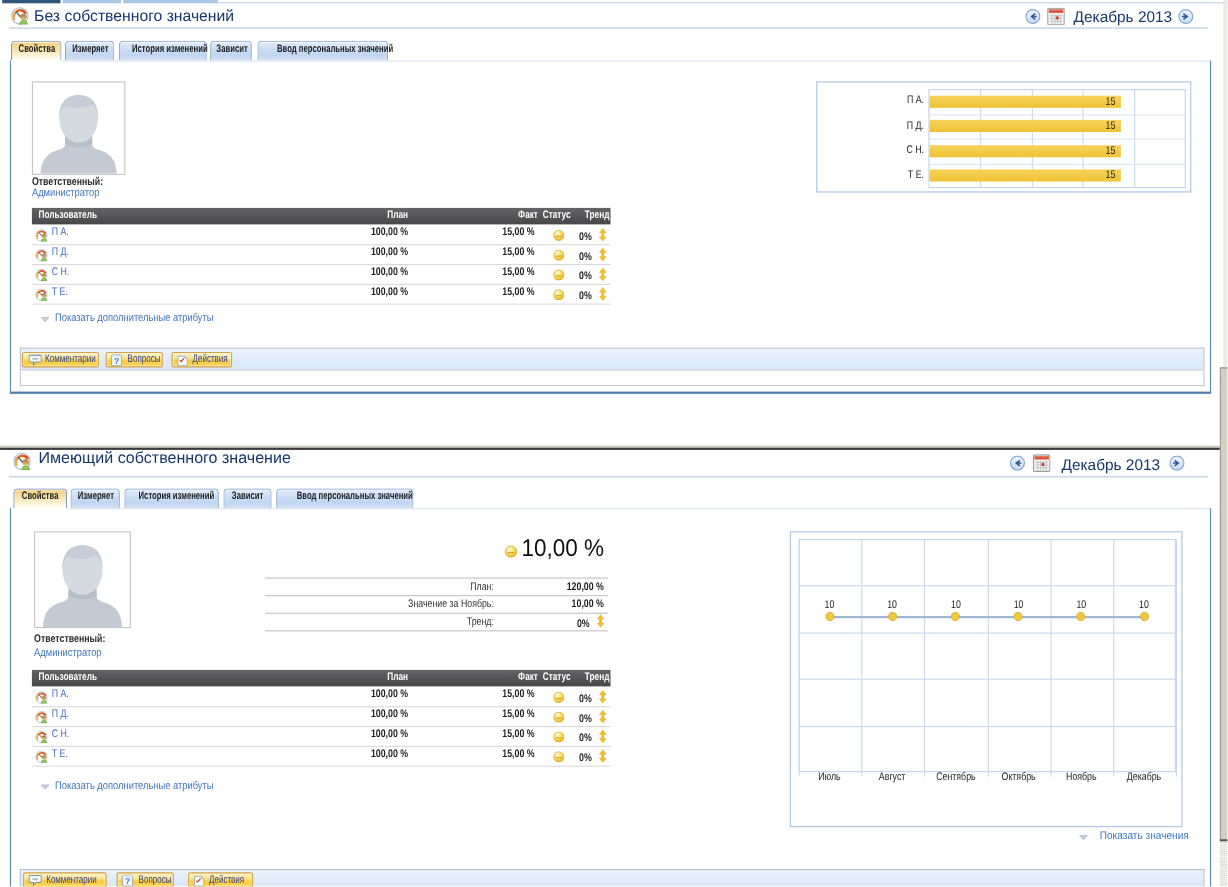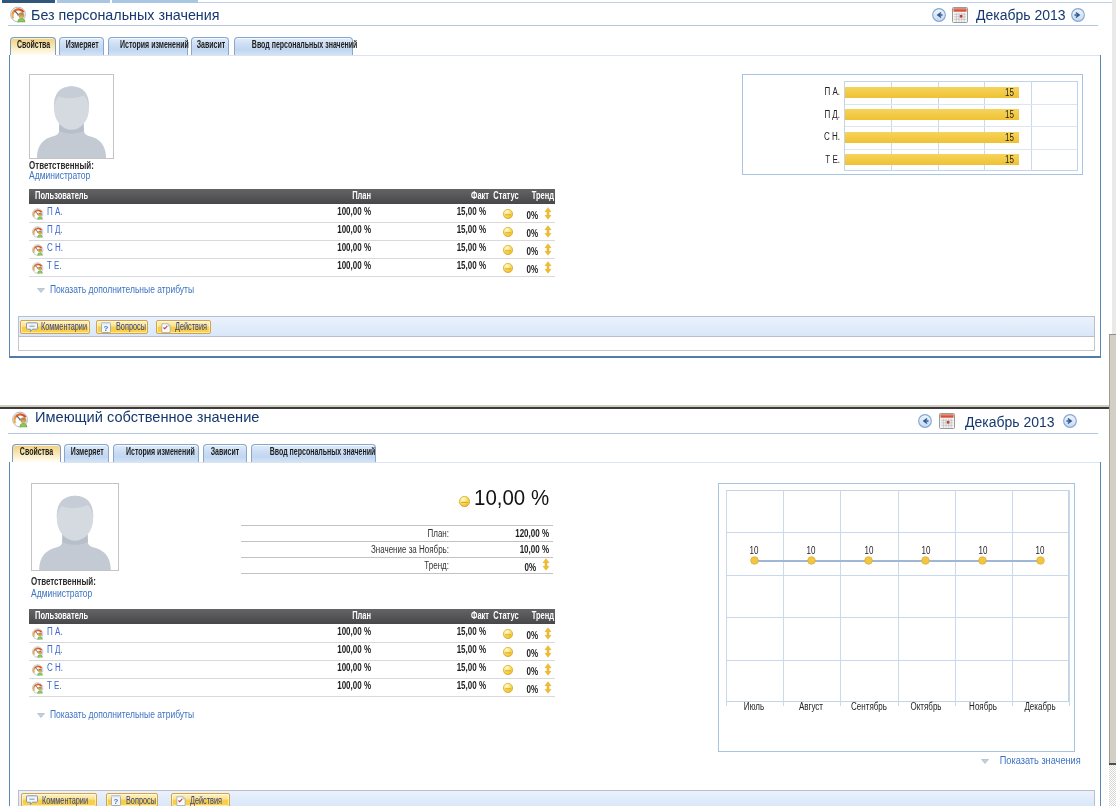--- a/index.html
+++ b/index.html
@@ -31,21 +31,21 @@
 <circle cx="8" cy="8.5" r="7.4" fill="#fdfeff" stroke="#a9b9cf" stroke-width="1"></circle>
 <path d="M3.2 12.4 A5.9 5.9 0 1 1 13.5 6.3" stroke="url(#gg1)" stroke-width="2.3" fill="none"></path>
 <line x1="8.2" y1="8.7" x2="4.6" y2="4.7" stroke="#5a5a5a" stroke-width="1.2"></line>
 <circle cx="8.2" cy="8.7" r="0.9" fill="#6a6a6a"></circle>
 <circle cx="11.4" cy="9.2" r="2.9" fill="#c99a5e"></circle>
 <path d="M8.9 8.4 a2.9 2.9 0 0 1 5 0 z" fill="#b0804a"></path>
 <path d="M9.4 11.5 a2.2 1.8 0 0 1 4 0 z" fill="#f0d060"></path>
 <path d="M7.5 16.3 c0-2.7 1.7-4.2 3.9-4.2 c2.2 0 3.9 1.5 3.9 4.2 z" fill="#72b13d"></path>
 <path d="M8.4 15.6 c0.3-1.9 1.5-2.9 3-2.9 c1.5 0 2.7 1 3 2.9 z" fill="#90c663"></path>
 </svg>
-<div class="abs" style="left:31px;top:8.3px;font-size:14.3px;line-height:14.3px;color:#16386e;white-space:nowrap">Без персональных значения</div>
+<div class="abs" style="left:31px;top:8.3px;font-size:14.3px;line-height:14.3px;color:#16386e;white-space:nowrap">Без собственного значений</div>
 <svg class="abs" style="left:931.5px;top:8.0px" width="14" height="14" viewBox="0 0 15 15">
 <defs>
         <linearGradient id="nc1" x1="0" y1="0" x2="0" y2="1">
           <stop offset="0" stop-color="#f0f6fc"></stop>
           <stop offset="1" stop-color="#c6d9f0"></stop>
         </linearGradient>
       </defs>
 <circle cx="7.5" cy="7.5" r="6.8" fill="url(#nc1)" stroke="#86a7d3" stroke-width="1.2"></circle>
 <path d="M9.8 4.8 L6.2 7.5 L9.8 10.2 M6.5 7.5 L11.3 7.5" stroke="#2f5a97" stroke-width="1.5" fill="none"></path>
     </svg>
@@ -306,21 +306,21 @@
 <circle cx="8" cy="8.5" r="7.4" fill="#fdfeff" stroke="#a9b9cf" stroke-width="1"></circle>
 <path d="M3.2 12.4 A5.9 5.9 0 1 1 13.5 6.3" stroke="url(#gg6)" stroke-width="2.3" fill="none"></path>
 <line x1="8.2" y1="8.7" x2="4.6" y2="4.7" stroke="#5a5a5a" stroke-width="1.2"></line>
 <circle cx="8.2" cy="8.7" r="0.9" fill="#6a6a6a"></circle>
 <circle cx="11.4" cy="9.2" r="2.9" fill="#c99a5e"></circle>
 <path d="M8.9 8.4 a2.9 2.9 0 0 1 5 0 z" fill="#b0804a"></path>
 <path d="M9.4 11.5 a2.2 1.8 0 0 1 4 0 z" fill="#f0d060"></path>
 <path d="M7.5 16.3 c0-2.7 1.7-4.2 3.9-4.2 c2.2 0 3.9 1.5 3.9 4.2 z" fill="#72b13d"></path>
 <path d="M8.4 15.6 c0.3-1.9 1.5-2.9 3-2.9 c1.5 0 2.7 1 3 2.9 z" fill="#90c663"></path>
 </svg>
-<div class="abs" style="left:35px;top:410.2px;font-size:14.6px;line-height:14.6px;color:#16386e;white-space:nowrap">Имеющий собственное значение</div>
+<div class="abs" style="left:35px;top:410.2px;font-size:14.6px;line-height:14.6px;color:#16386e;white-space:nowrap">Имеющий собственного значение</div>
 <svg class="abs" style="left:918.0px;top:414.0px" width="14" height="14" viewBox="0 0 15 15">
 <defs>
         <linearGradient id="nc3" x1="0" y1="0" x2="0" y2="1">
           <stop offset="0" stop-color="#f0f6fc"></stop>
           <stop offset="1" stop-color="#c6d9f0"></stop>
         </linearGradient>
       </defs>
 <circle cx="7.5" cy="7.5" r="6.8" fill="url(#nc3)" stroke="#86a7d3" stroke-width="1.2"></circle>
 <path d="M9.8 4.8 L6.2 7.5 L9.8 10.2 M6.5 7.5 L11.3 7.5" stroke="#2f5a97" stroke-width="1.5" fill="none"></path>
     </svg>

